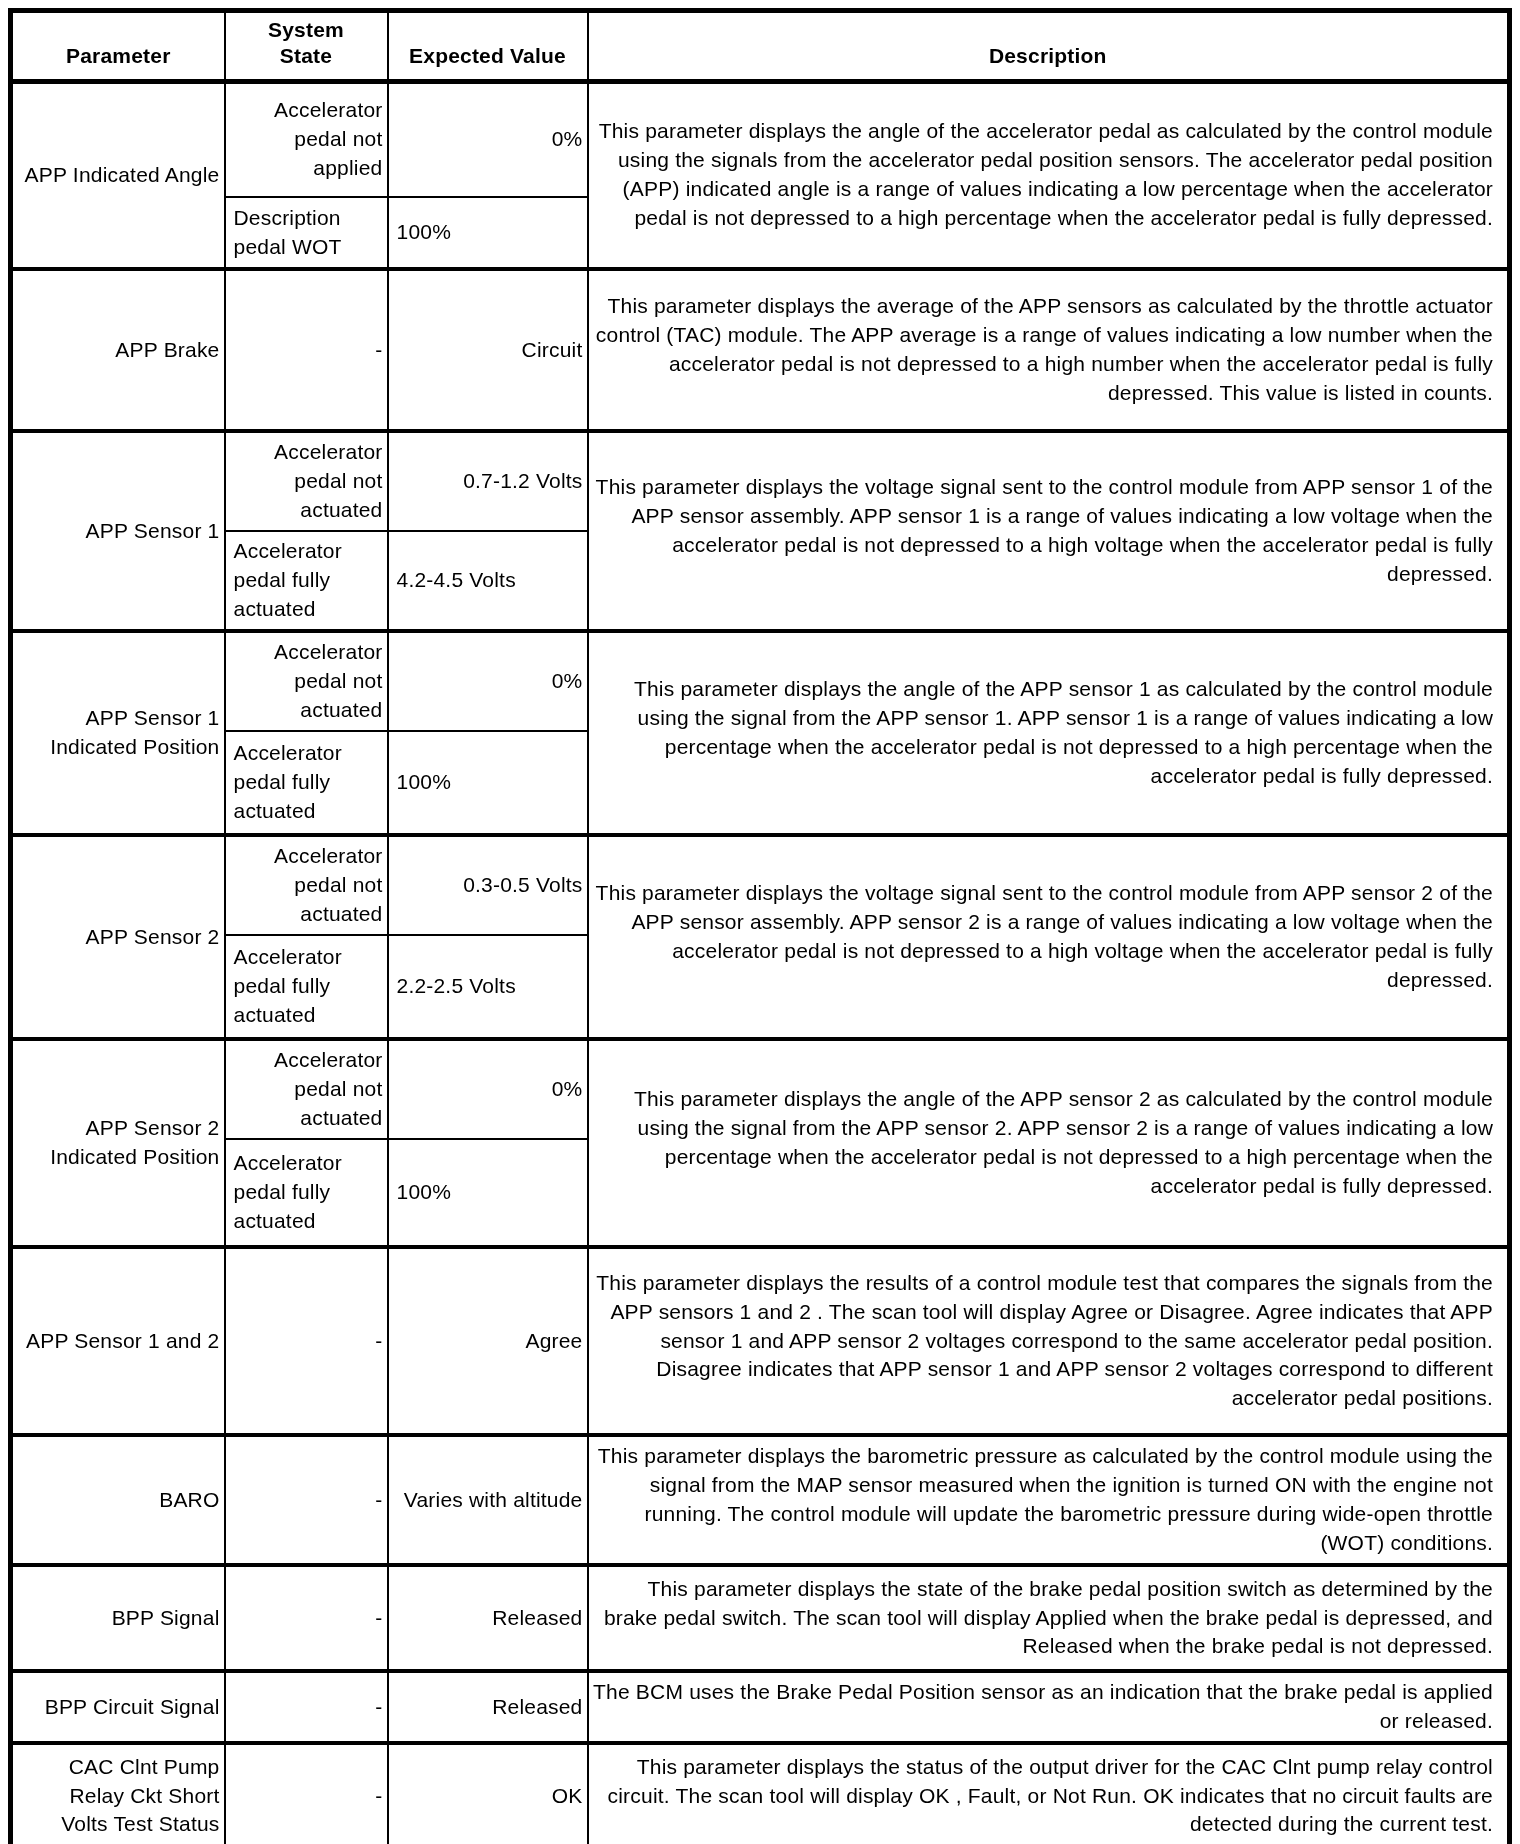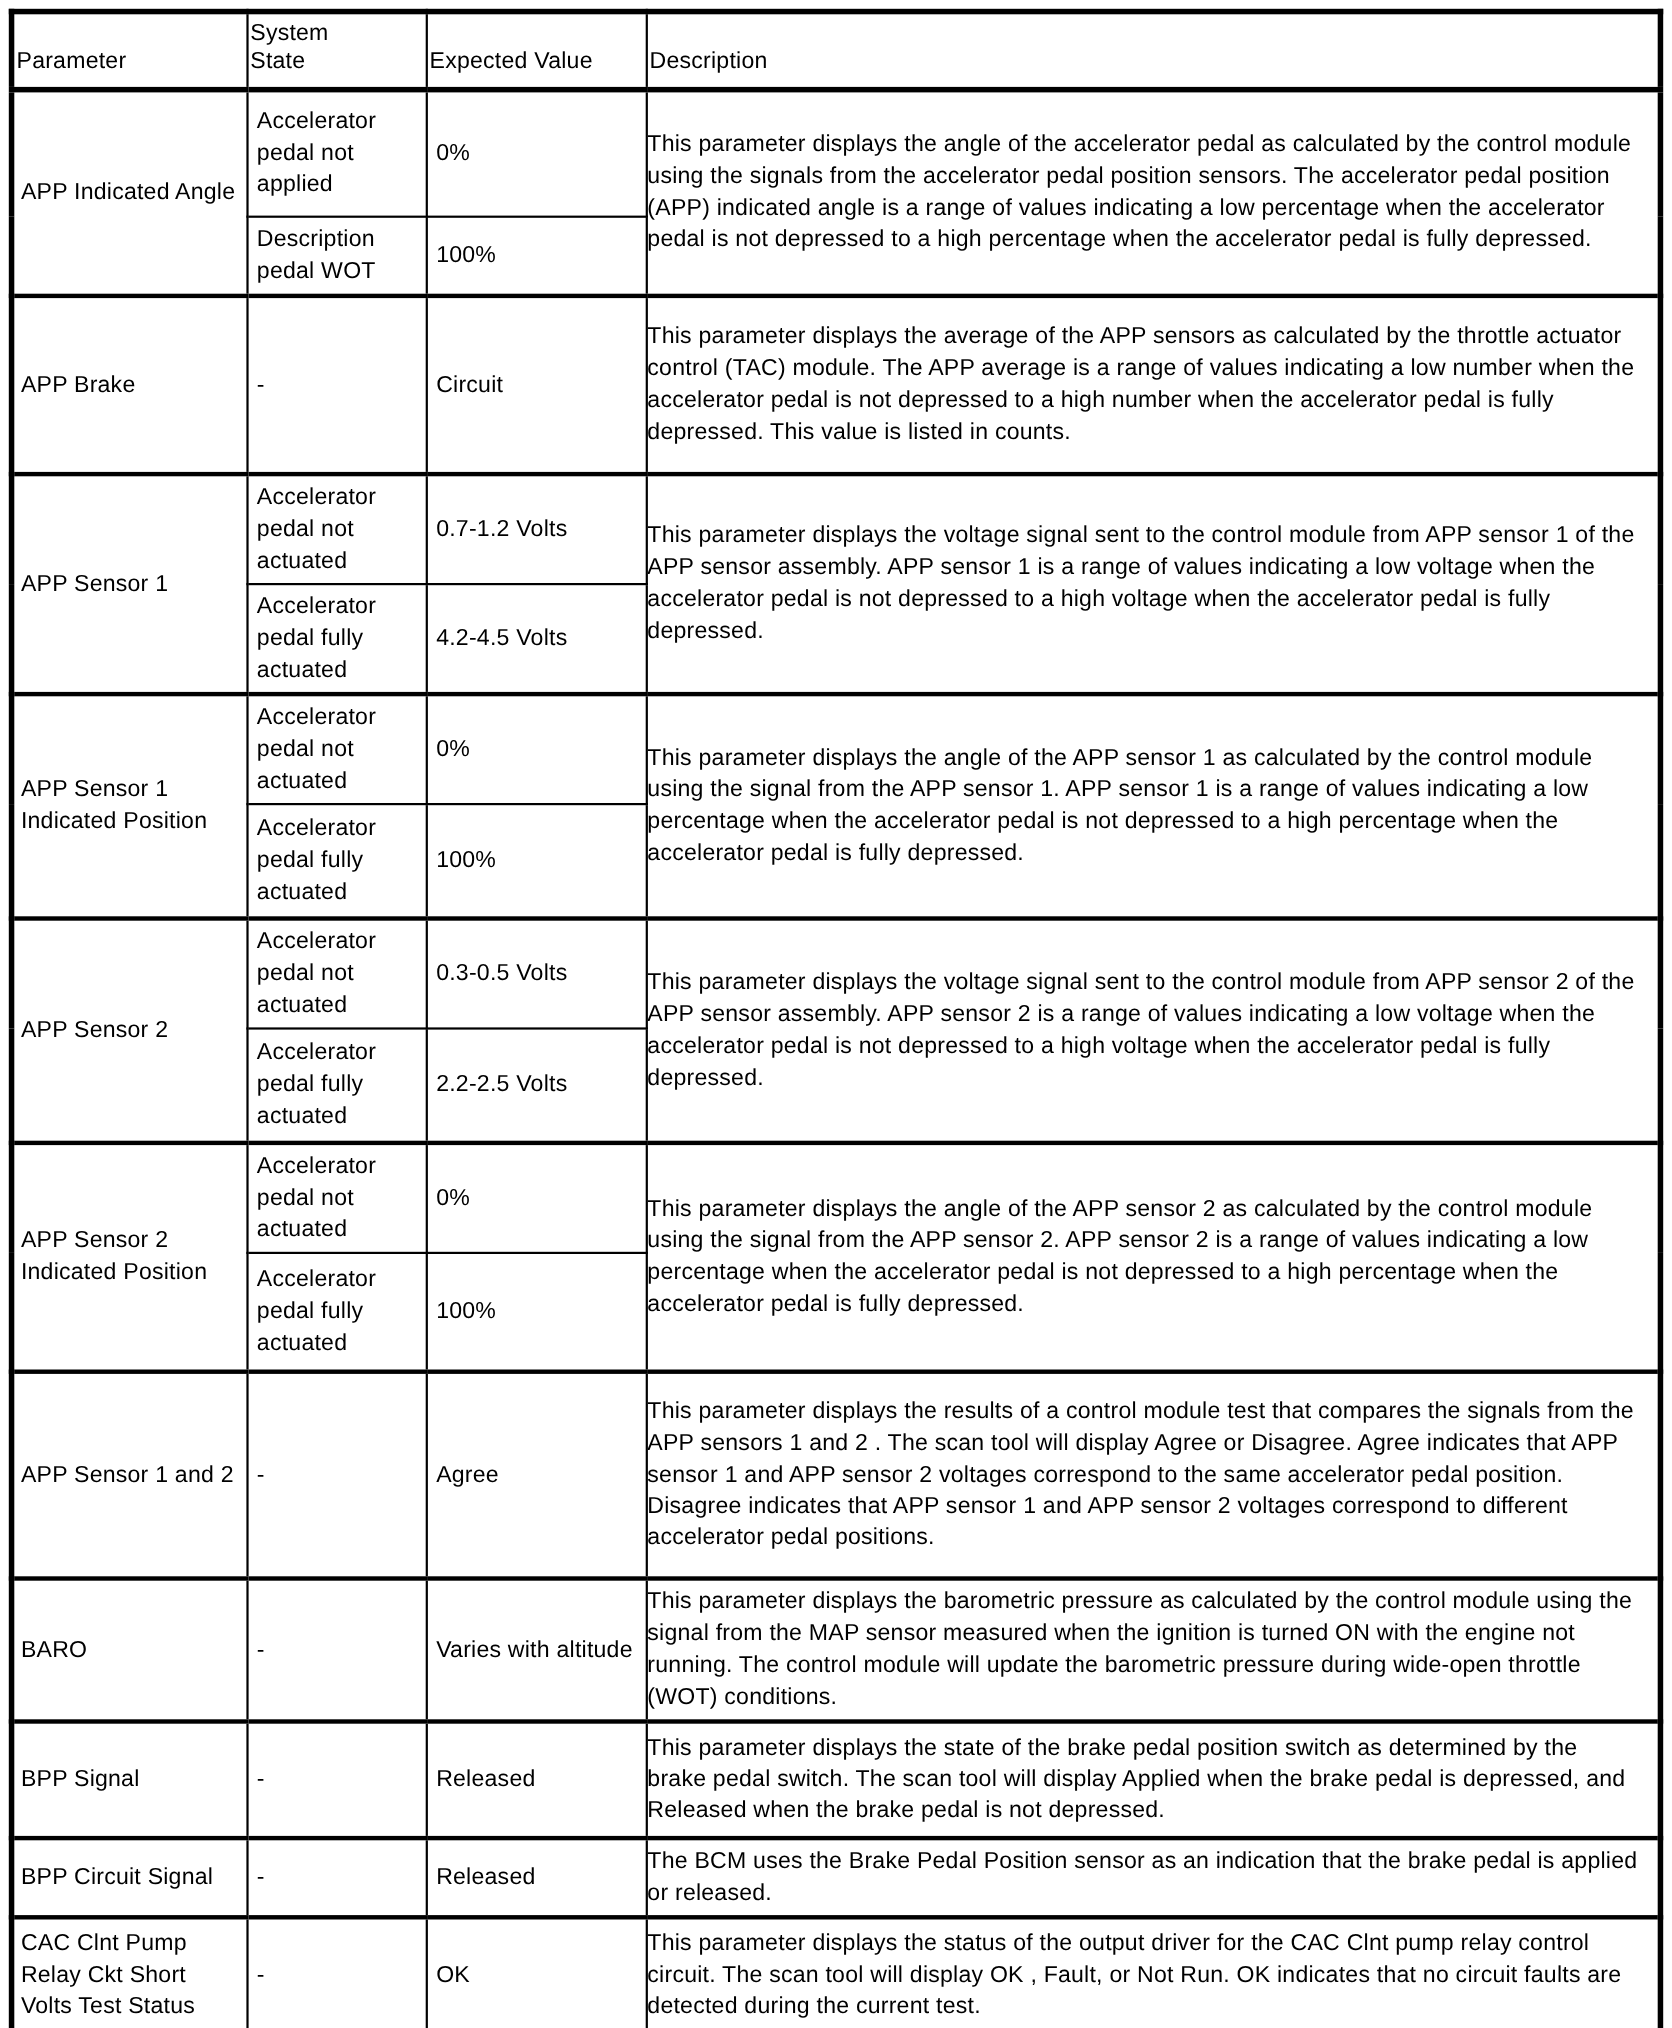--- a/index.html
+++ b/index.html
@@ -22,38 +22,38 @@
     border: 5px solid #000;
     border-bottom-width: 8px;
   }
   th, td {
     border: 2px solid #000;
     font-size: 21px;
     letter-spacing: 0.2px;
     overflow: hidden;
   }
   th {
-    font-weight: normal;
-    text-align: left;
+    font-weight: bold;
+    text-align: center;
     vertical-align: bottom;
     padding: 4px 2px 9px 2px;
     white-space: pre-line;
     line-height: 1.25;
     border-bottom-width: 5px;
   }
   td {
     line-height: 1.38;
     vertical-align: middle;
     text-align: left;
   }
   td.param { padding: 3px 4px 3px 6px; }
   td.state { padding: 3px 4px 3px 8px; }
   td.value { padding: 3px 4px 3px 8px; }
   td.desc  { padding: 4px 14px 4px 0; }
-  tr.group-start > td { border-top-width: 4px; }
+  tr.group-start > td { border-top-width: 4px; text-align: right; }
 </style>
 </head>
 <body>
 
 <table class="param-table">
   <colgroup>
     <col style="width:214px">
     <col style="width:163px">
     <col style="width:200px">
     <col>

